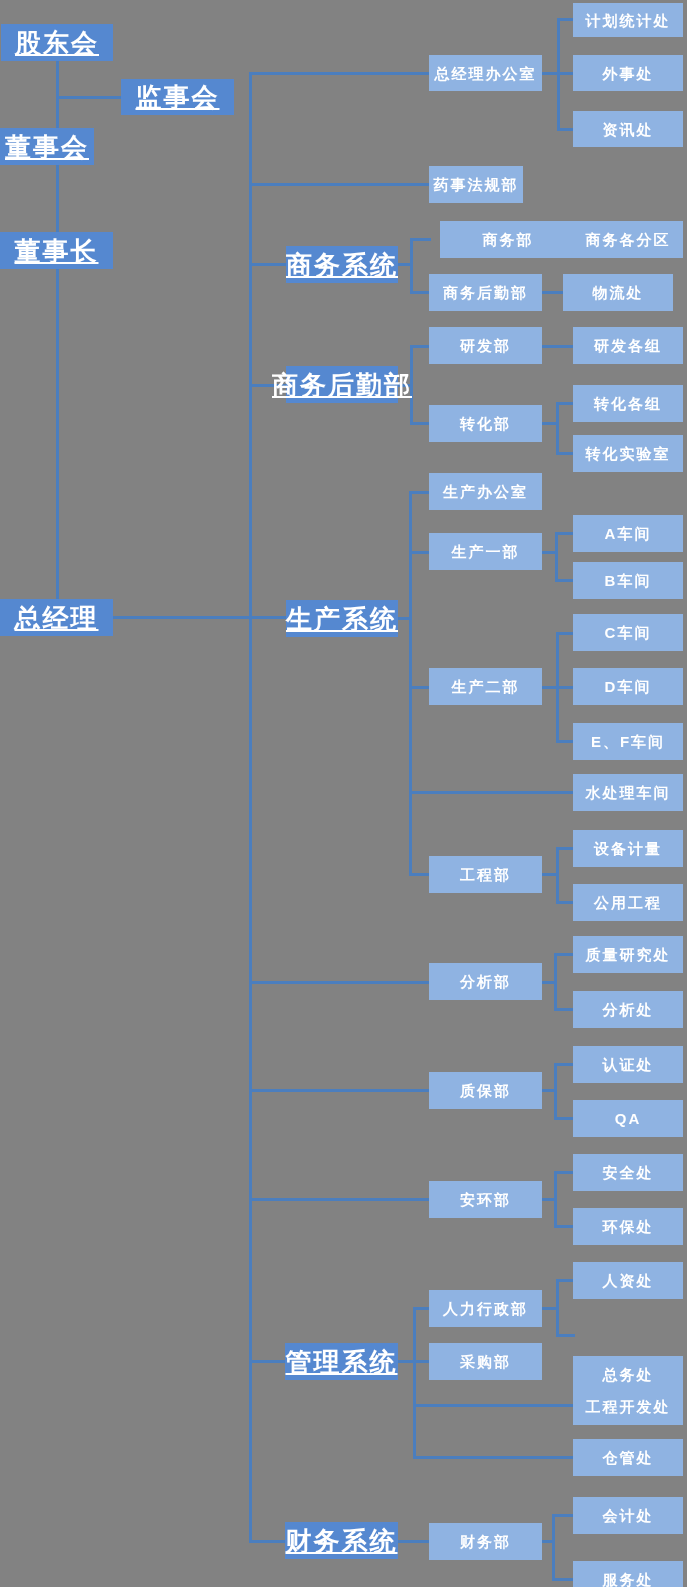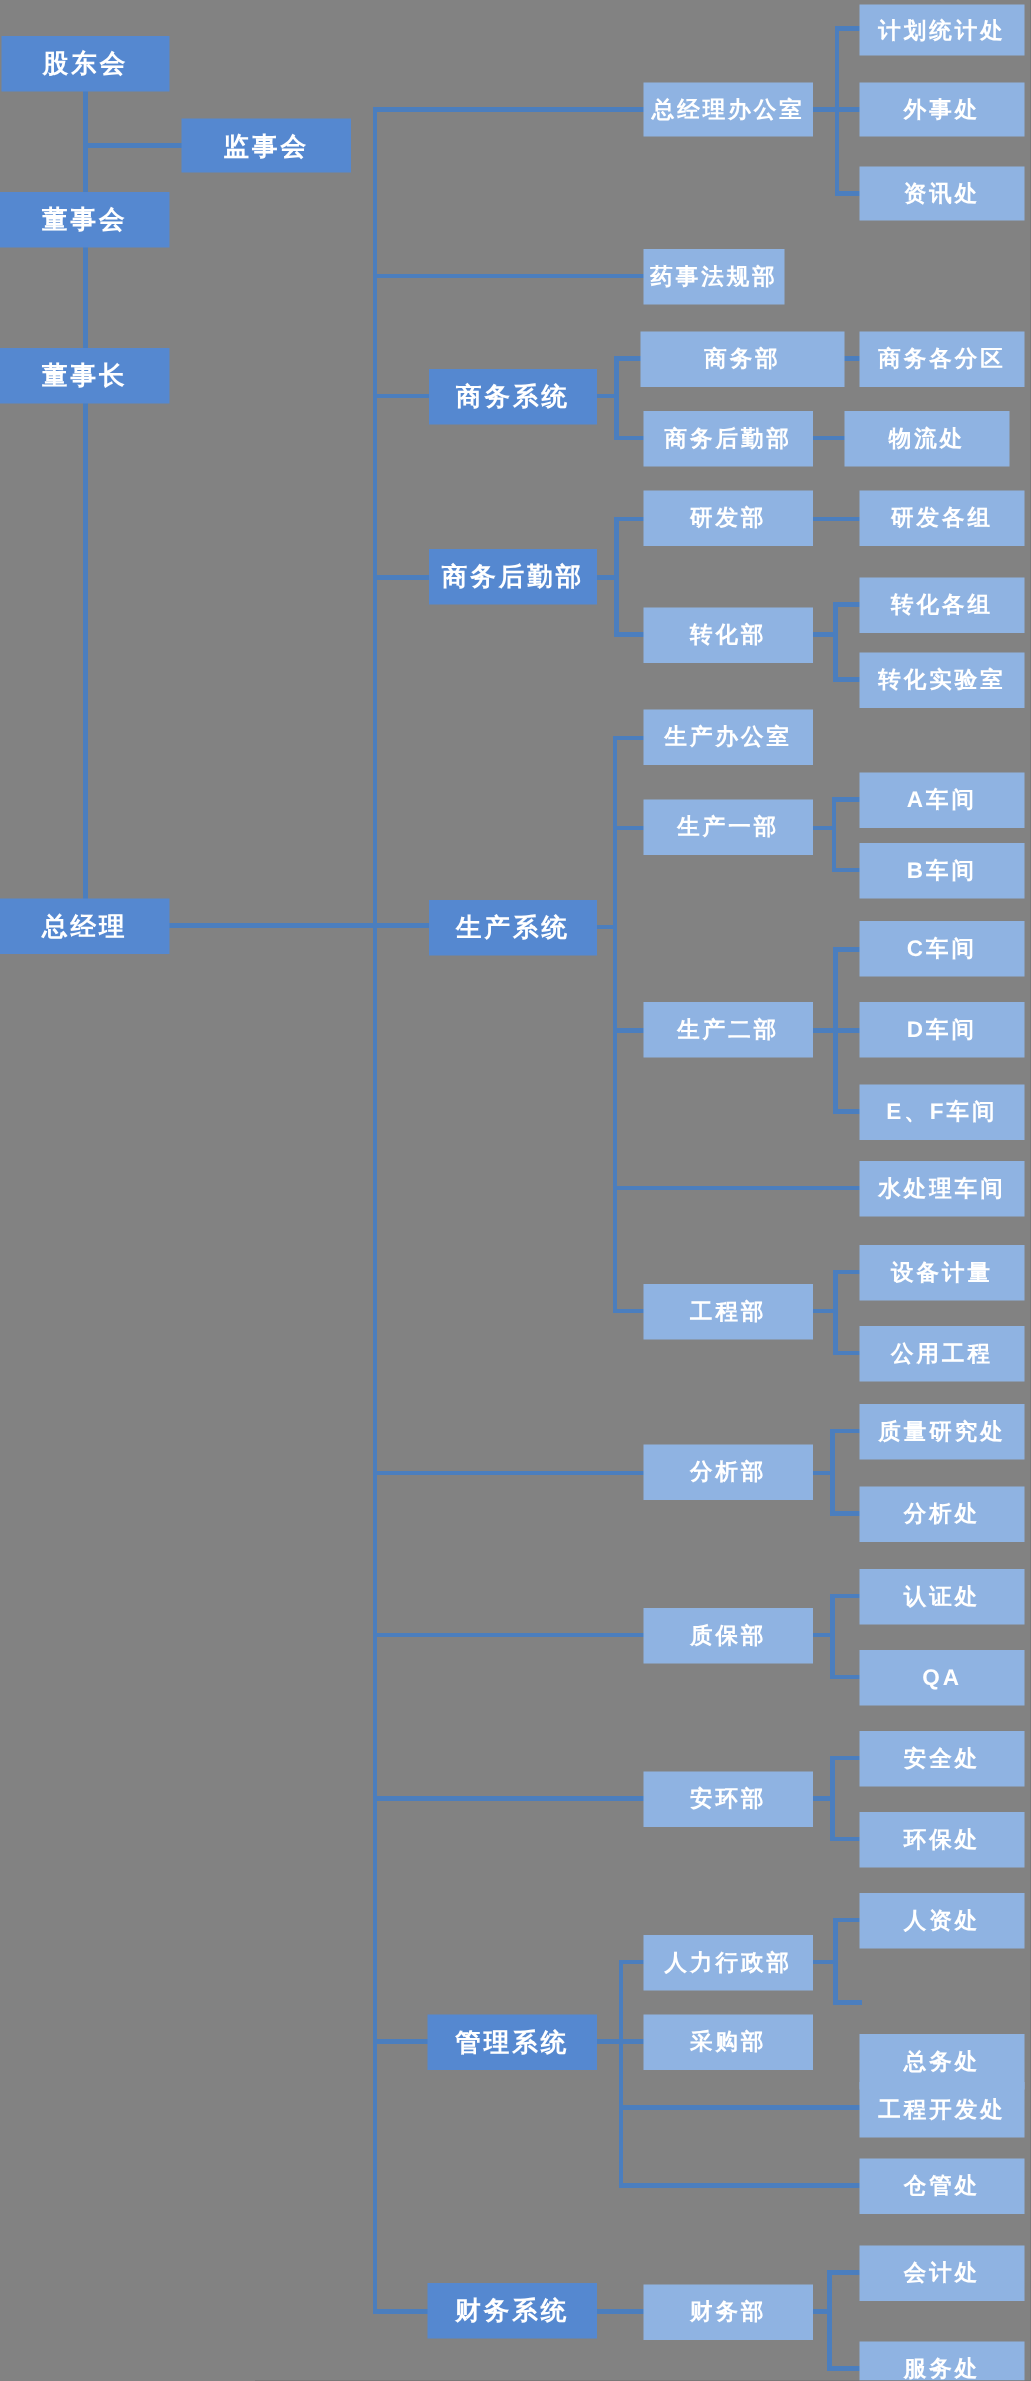--- a/index.html
+++ b/index.html
@@ -29,21 +29,21 @@
     position: absolute;
     display: flex;
     align-items: center;
     justify-content: center;
     color: var(--text);
     font-weight: 700;
     text-align: left;
     white-space: nowrap;
     line-height: 1;
   }
-  .node.dark  { background: var(--dark);  font-size: 17px; letter-spacing: 2px; }
+  .node.dark  { background: var(--dark);  font-size: 26px; letter-spacing: 2px; text-decoration: underline; }
   .node.light { background: var(--light); font-size: 15px; letter-spacing: 2px; }
 </style>
 </head>
 <body>
 
 <div class="canvas">
 
   <svg class="lines">
 
     <line x1="57" y1="61" x2="57" y2="599"></line>
@@ -133,33 +133,33 @@
     <line x1="250" y1="1541" x2="285" y2="1541"></line>
     <line x1="398" y1="1541" x2="429" y2="1541"></line>
     <line x1="542" y1="1541" x2="553" y2="1541"></line>
     <line x1="553" y1="1515" x2="553" y2="1579"></line>
     <line x1="553" y1="1515" x2="573" y2="1515"></line>
     <line x1="553" y1="1579" x2="573" y2="1579"></line>
   </svg>
 
   <div class="node dark" style="left:1px;top:24px;width:112px;height:37px">股东会</div>
   <div class="node dark" style="left:121px;top:79px;width:113px;height:36px">监事会</div>
-  <div class="node dark" style="left:0px;top:128px;width:113px;height:37px">董事会</div>
+  <div class="node dark" style="left:0px;top:128px;width:94px;height:37px">董事会</div>
   <div class="node dark" style="left:0px;top:232px;width:113px;height:37px">董事长</div>
   <div class="node dark" style="left:0px;top:599px;width:113px;height:37px">总经理</div>
 
   <div class="node dark" style="left:286px;top:246px;width:112px;height:37px">商务系统</div>
   <div class="node dark" style="left:286px;top:366px;width:112px;height:37px">商务后勤部</div>
   <div class="node dark" style="left:286px;top:600px;width:112px;height:37px">生产系统</div>
   <div class="node dark" style="left:285px;top:1343px;width:113px;height:37px">管理系统</div>
   <div class="node dark" style="left:285px;top:1522px;width:113px;height:37px">财务系统</div>
 
   <div class="node light" style="left:429px;top:55px;width:113px;height:36px">总经理办公室</div>
   <div class="node light" style="left:429px;top:166px;width:94px;height:37px">药事法规部</div>
-  <div class="node light" style="left:427px;top:221px;width:136px;height:37px">商务部</div>
+  <div class="node light" style="left:440px;top:221px;width:136px;height:37px">商务部</div>
   <div class="node light" style="left:429px;top:274px;width:113px;height:37px">商务后勤部</div>
   <div class="node light" style="left:429px;top:327px;width:113px;height:37px">研发部</div>
   <div class="node light" style="left:429px;top:405px;width:113px;height:37px">转化部</div>
   <div class="node light" style="left:429px;top:473px;width:113px;height:37px">生产办公室</div>
   <div class="node light" style="left:429px;top:533px;width:113px;height:37px">生产一部</div>
   <div class="node light" style="left:429px;top:668px;width:113px;height:37px">生产二部</div>
   <div class="node light" style="left:429px;top:856px;width:113px;height:37px">工程部</div>
   <div class="node light" style="left:429px;top:963px;width:113px;height:37px">分析部</div>
   <div class="node light" style="left:429px;top:1072px;width:113px;height:37px">质保部</div>
   <div class="node light" style="left:429px;top:1181px;width:113px;height:37px">安环部</div>

